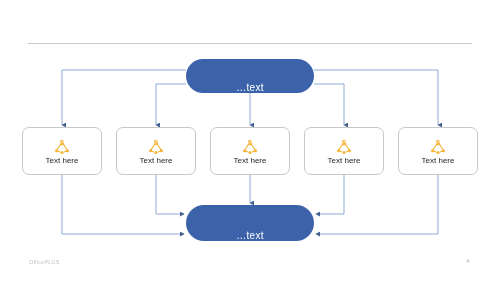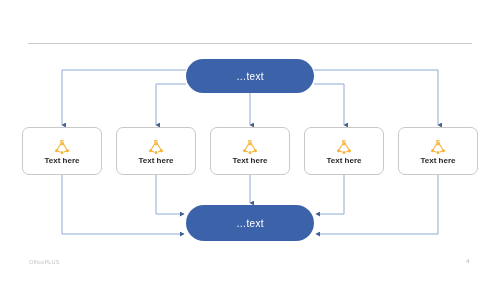--- a/index.html
+++ b/index.html
@@ -29,21 +29,21 @@
     left: 28px;
     top: 43px;
     width: 444px;
     height: 1px;
     background: #c9c9c9;
   }
   
   .pill {
     position: absolute;
     display: flex;
-    align-items: center;
+    align-items: flex-end;
     justify-content: center;
     background: #3C63AA;
     border-radius: 999px;
     color: #ffffff;
     font-size: 10px;
     letter-spacing: .3px;
     box-sizing: border-box;
   }
   #pill-top {
     left: 186px;
@@ -74,21 +74,21 @@
   }
   .node-icon {
     width: 22px;
     height: 17px;
     display: block;
     margin-bottom: 2px;
   }
   .node-label {
     font-size: 8px;
     color: #262626;
-    font-weight: bold;
+    font-weight: normal;
     line-height: 1;
   }
   
   .footer-brand {
     position: absolute;
     left: 29px;
     top: 259px;
     font-size: 5.5px;
     color: #c5c5c5;
     letter-spacing: .2px;

